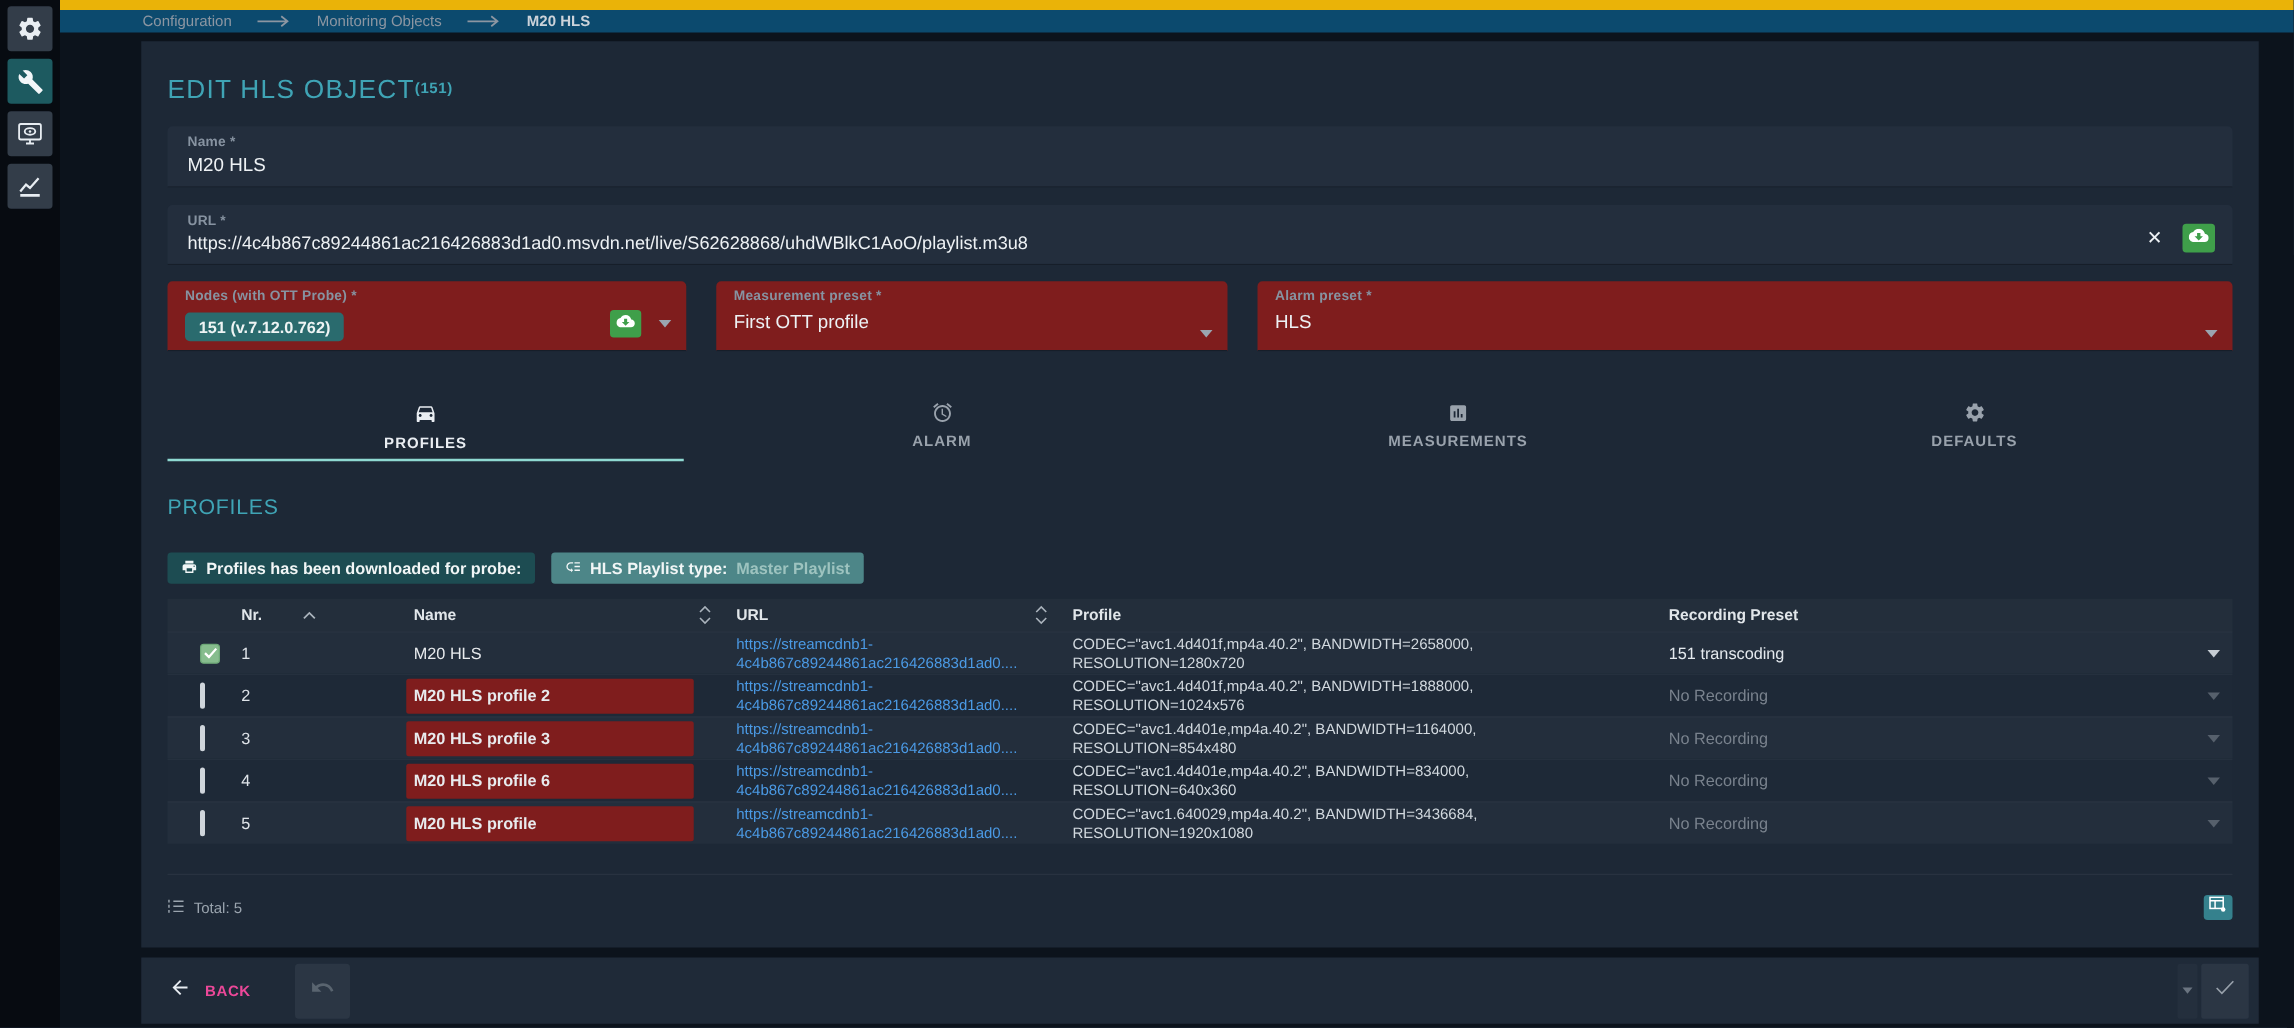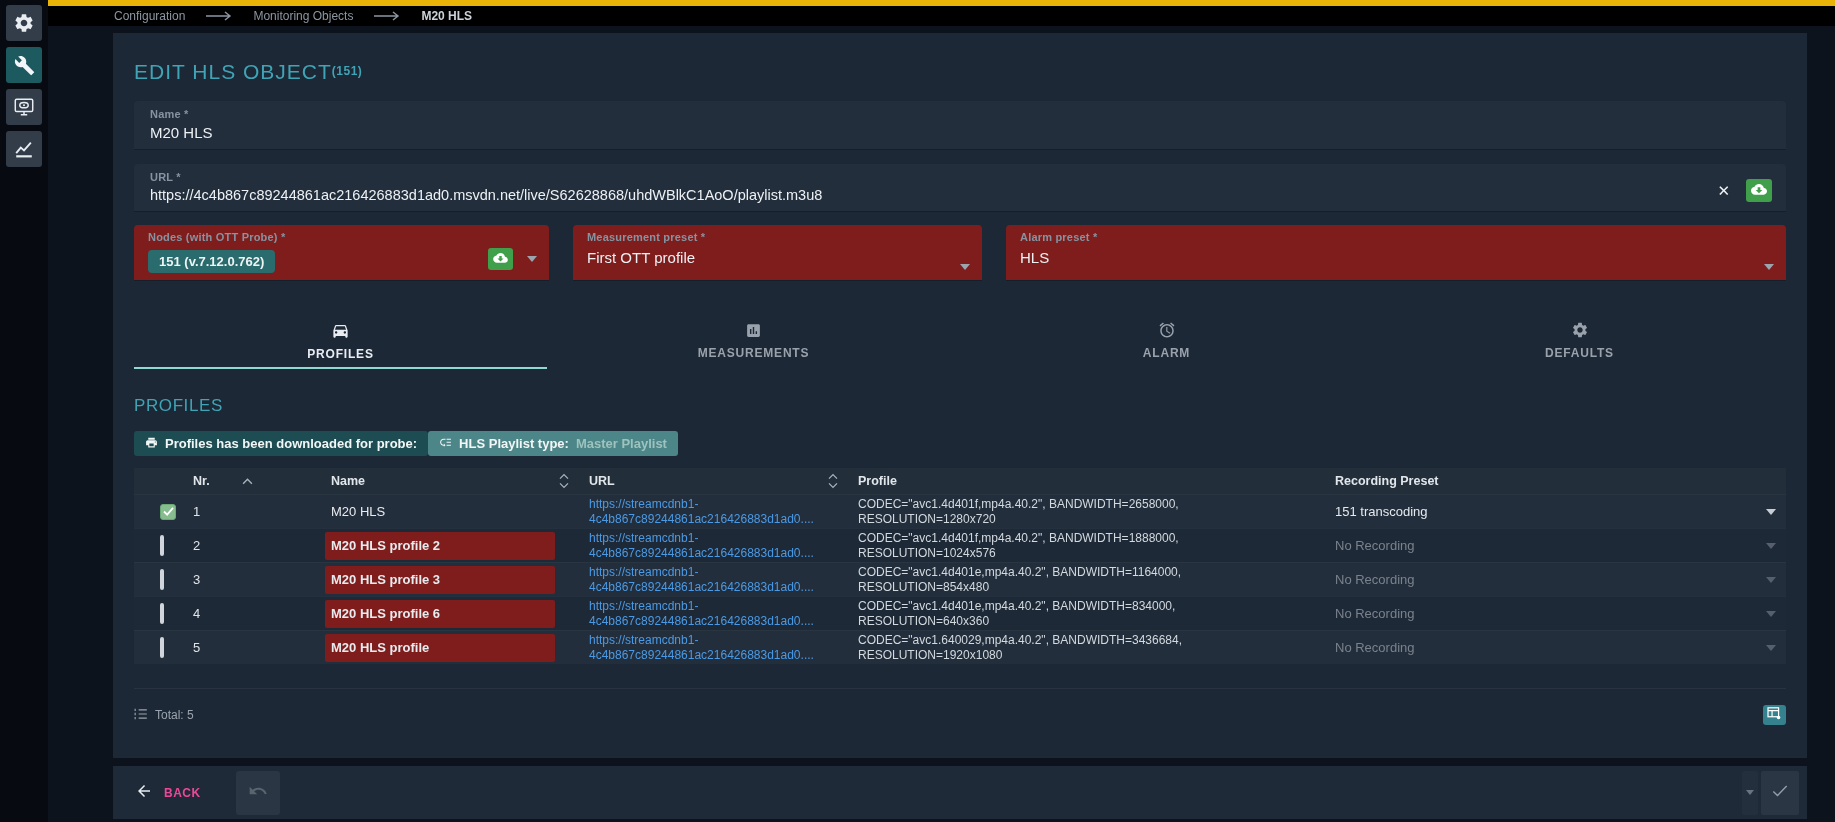--- a/index.html
+++ b/index.html
@@ -1,21 +1,21 @@
 <!DOCTYPE html>
 <html><head>
 <meta charset="utf-8">
 <style>
   * { margin:0; padding:0; box-sizing:border-box; }
   html,body { width:1835px; height:822px; overflow:hidden; }
   body { background:#0c131c; font-family:"Liberation Sans", sans-serif; position:relative; color:#e8edf2; }
 
   
-  .topbar { position:absolute; left:48px; top:0; right:0; height:26px; background:#000000;
-            border-top:6px solid #eab308; display:flex; align-items:center; padding-left:66px; }
+  .topbar { position:absolute; left:48px; top:0; right:0; height:26px; background:#0c4a6e;
+            border-top:8px solid #eab308; display:flex; align-items:center; padding-left:66px; }
   .crumbs { display:flex; align-items:center; gap:20px; }
   .crumb { font-size:12px; color:#8c96a2; }
   .crumb.current { color:#ccd3da; font-weight:bold; }
   .crumb-arrow svg { display:block; }
 
   
   .sidebar { position:absolute; left:0; top:0; width:48px; height:822px; background:#070b11;
              display:flex; flex-direction:column; align-items:center; padding-top:5px; gap:6px; z-index:5; }
   .side-btn { width:36px; height:36px; border-radius:3px; background:#333d49; display:flex;
               align-items:center; justify-content:center; cursor:pointer; }
@@ -58,21 +58,21 @@
   .tabs { margin-top:31px; display:grid; grid-template-columns:repeat(4,1fr); }
   .tab { height:57px; display:flex; flex-direction:column; align-items:center; justify-content:center;
          gap:7px; cursor:pointer; position:relative; color:#99a2ac; }
   .tab .tab-label { font-size:12px; font-weight:bold; letter-spacing:0.8px; }
   .tab svg { display:block; }
   .tab.active { color:#e9edf2; }
   .tab.active::after { content:""; position:absolute; left:0; right:0; bottom:0; height:2px; background:#8fd9d2; }
 
   
   .section-title { margin-top:27px; font-size:17px; color:#3fa4b5; letter-spacing:0.6px; }
-  .chips-row { margin-top:15px; display:flex; gap:0; }
+  .chips-row { margin-top:26px; display:flex; gap:13px; }
   .chip { height:25px; border-radius:3px; display:flex; align-items:center; gap:7px; padding:0 11px;
           font-size:13px; font-weight:bold; }
   .chip-dark  { background:#1d4c52; color:#f1f6f6; }
   .chip-light { background:#4d8688; color:#f1f6f6; }
   .chip-muted { color:#9dc3bf; }
 
   
   .table { margin-top:12px; }
   .tgrid { display:grid; grid-template-columns:44px 147px 264px 269px 477px 1fr; align-items:center; }
   .thead { background:#232e3b; height:26px; font-size:12.5px; font-weight:bold; color:#e1e6ea; }
@@ -238,33 +238,33 @@
       <div class="tab active">
         <span>
           <svg width="19" height="19" viewBox="0 0 24 24" fill="currentColor">
               <path d="M18.92 6.01C18.72 5.42 18.16 5 17.5 5h-11c-.66 0-1.21.42-1.42 1.01L3 12v8c0 .55.45 1 1 1h1c.55 0 1-.45 1-1v-1h12v1c0 .55.45 1 1 1h1c.55 0 1-.45 1-1v-8l-2.08-5.99zM6.5 16c-.83 0-1.5-.67-1.5-1.5S5.67 13 6.5 13s1.5.67 1.5 1.5S7.33 16 6.5 16zm11 0c-.83 0-1.5-.67-1.5-1.5s.67-1.5 1.5-1.5 1.5.67 1.5 1.5-.67 1.5-1.5 1.5zM5 11l1.5-4.5h11L19 11H5z"></path>
             </svg>
         </span>
         <span class="tab-label">PROFILES</span>
       </div>
       <div class="tab">
         <span>
+          <svg width="18" height="18" viewBox="0 0 24 24" fill="currentColor">
+              <path d="M22 5.72l-4.6-3.86-1.29 1.53 4.6 3.86L22 5.72zM7.88 3.39L6.6 1.86 2 5.71l1.29 1.53 4.59-3.85zM12.5 8H11v6l4.75 2.85.75-1.23-4-2.37V8zM12 4c-4.97 0-9 4.03-9 9s4.02 9 9 9c4.97 0 9-4.03 9-9s-4.03-9-9-9zm0 16c-3.87 0-7-3.13-7-7s3.13-7 7-7 7 3.13 7 7-3.13 7-7 7z"></path>
+            </svg>
+        </span>
+        <span class="tab-label">ALARM</span>
+      </div>
+      <div class="tab">
+        <span>
           <svg width="17" height="17" viewBox="0 0 24 24" fill="currentColor">
               <path d="M19 3H5c-1.1 0-2 .9-2 2v14c0 1.1.9 2 2 2h14c1.1 0 2-.9 2-2V5c0-1.1-.9-2-2-2zM9 17H7v-7h2v7zm4 0h-2V7h2v10zm4 0h-2v-4h2v4z"></path>
             </svg>
         </span>
         <span class="tab-label">MEASUREMENTS</span>
-      </div>
-      <div class="tab">
-        <span>
-          <svg width="18" height="18" viewBox="0 0 24 24" fill="currentColor">
-              <path d="M22 5.72l-4.6-3.86-1.29 1.53 4.6 3.86L22 5.72zM7.88 3.39L6.6 1.86 2 5.71l1.29 1.53 4.59-3.85zM12.5 8H11v6l4.75 2.85.75-1.23-4-2.37V8zM12 4c-4.97 0-9 4.03-9 9s4.02 9 9 9c4.97 0 9-4.03 9-9s-4.03-9-9-9zm0 16c-3.87 0-7-3.13-7-7s3.13-7 7-7 7 3.13 7 7-3.13 7-7 7z"></path>
-            </svg>
-        </span>
-        <span class="tab-label">ALARM</span>
       </div>
       <div class="tab">
         <span>
           <svg width="18" height="18" viewBox="0 0 24 24" fill="currentColor">
               <path d="M19.14 12.94c.04-.3.06-.61.06-.94 0-.32-.02-.64-.07-.94l2.03-1.58c.18-.14.23-.41.12-.61l-1.92-3.32c-.12-.22-.37-.29-.59-.22l-2.39.96c-.5-.38-1.03-.7-1.62-.94l-.36-2.54c-.04-.24-.24-.41-.48-.41h-3.84c-.24 0-.43.17-.47.41l-.36 2.54c-.59.24-1.13.57-1.62.94l-2.39-.96c-.22-.08-.47 0-.59.22L2.74 8.87c-.12.21-.08.47.12.61l2.03 1.58c-.05.3-.09.63-.09.94s.02.64.07.94l-2.03 1.58c-.18.14-.23.41-.12.61l1.92 3.32c.12.22.37.29.59.22l2.39-.96c.5.38 1.03.7 1.62.94l.36 2.54c.05.24.24.41.48.41h3.84c.24 0 .44-.17.47-.41l.36-2.54c.59-.24 1.13-.56 1.62-.94l2.39.96c.22.08.47 0 .59-.22l1.92-3.32c.12-.22.07-.47-.12-.61l-2.01-1.58zM12 15.6c-1.98 0-3.6-1.62-3.6-3.6s1.62-3.6 3.6-3.6 3.6 1.62 3.6 3.6-1.62 3.6-3.6 3.6z"></path>
             </svg>
         </span>
         <span class="tab-label">DEFAULTS</span>
       </div>
     </div>

